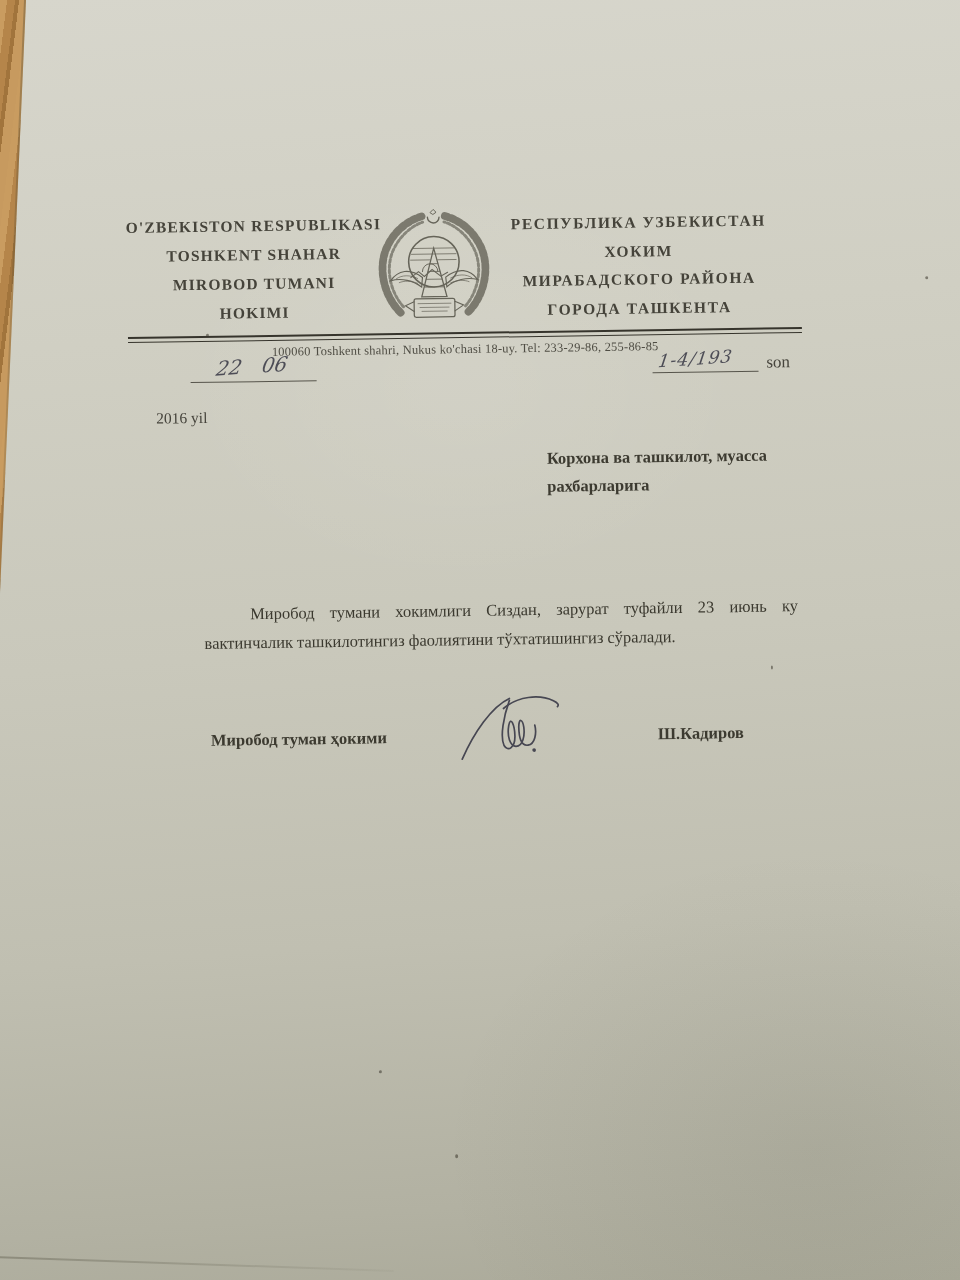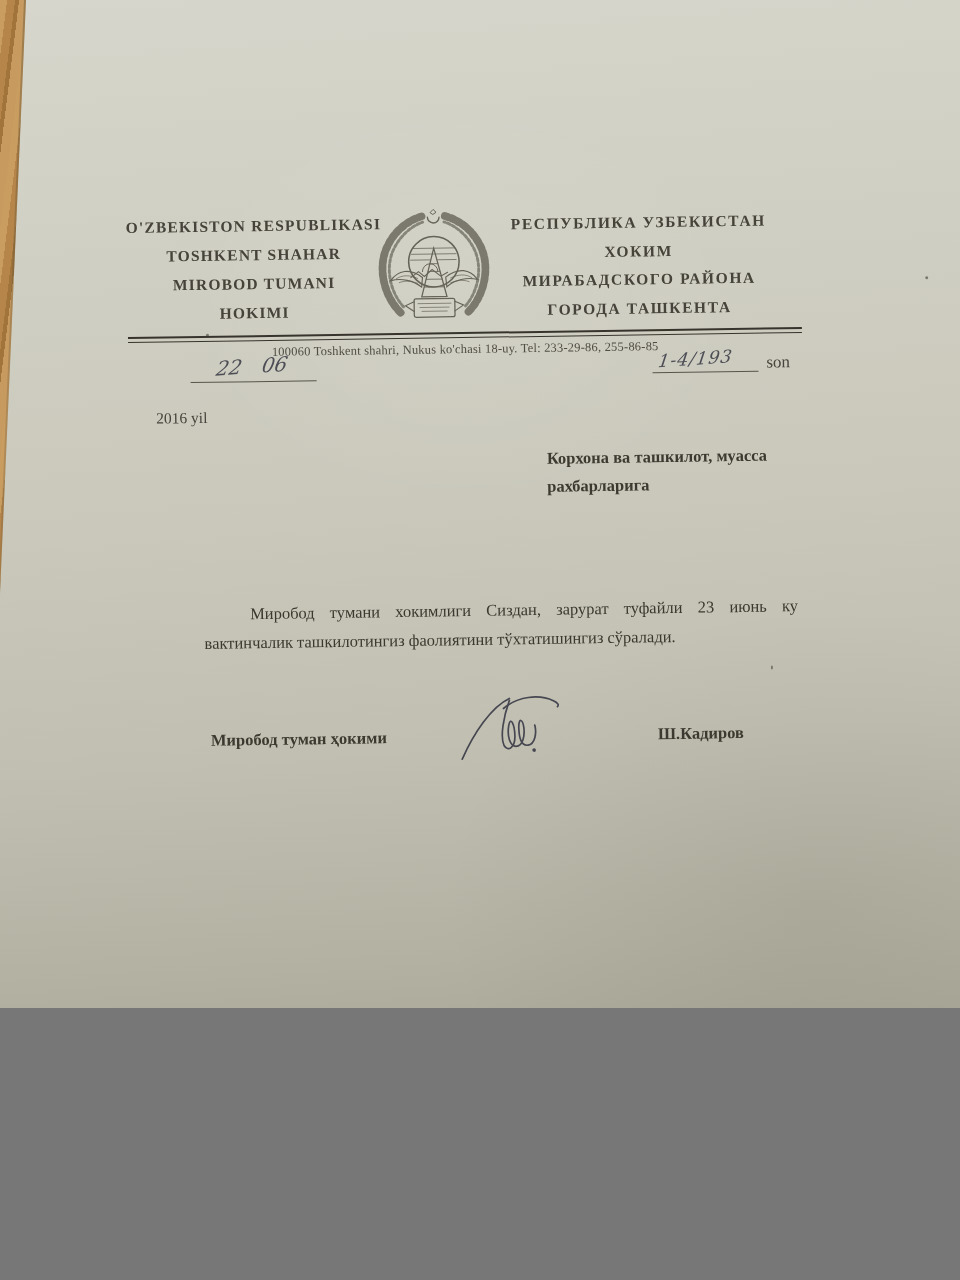--- a/index.html
+++ b/index.html
@@ -1,17 +1,17 @@
 <!DOCTYPE html>
 <html><head>
 <meta charset="utf-8">
 <style>
   html,body{margin:0;padding:0;background:#777;}
   .photo{
-    position:relative;width:960px;height:1008px;overflow:hidden;
+    position:relative;width:960px;height:1280px;overflow:hidden;
     font-family:"Liberation Serif","DejaVu Serif",serif;
     background:repeating-linear-gradient(97deg,#c99c60 0 7px,#b5854a 7px 15px,#a1743c 15px 19px,#c79a5f 19px 28px);
   }
   .paper{
     position:absolute;inset:0;
     clip-path:polygon(26px 0,960px 0,960px 1280px,0 1280px,0 592px);
     background:
       radial-gradient(420px 300px at 48% 30%, rgba(255,255,255,.07), transparent 70%),
       radial-gradient(520px 420px at 85% 90%, rgba(55,58,42,.08), transparent 72%),
       linear-gradient(176deg,#d7d6cc 0%,#d0cfc3 26%,#c9c8bb 50%,#c0bfb1 72%,#b2b1a2 92%,#abaa9a 100%);

